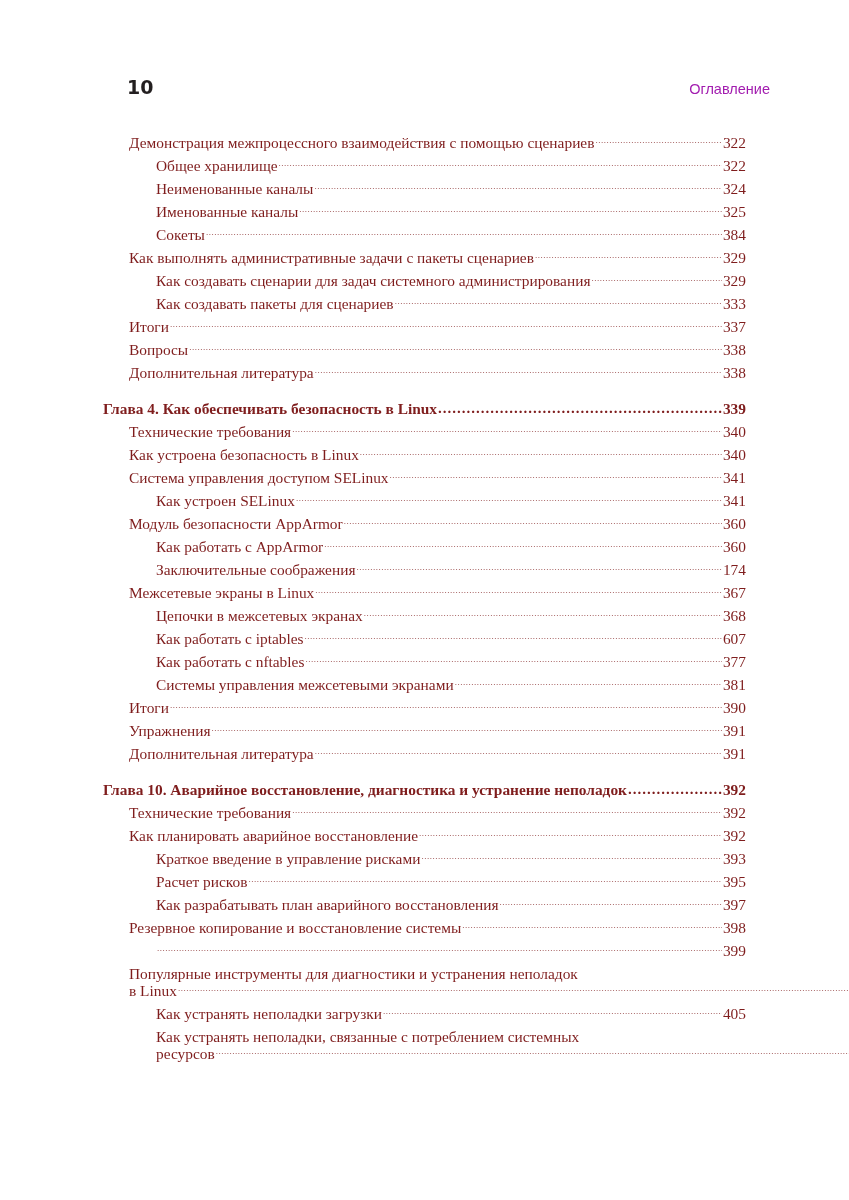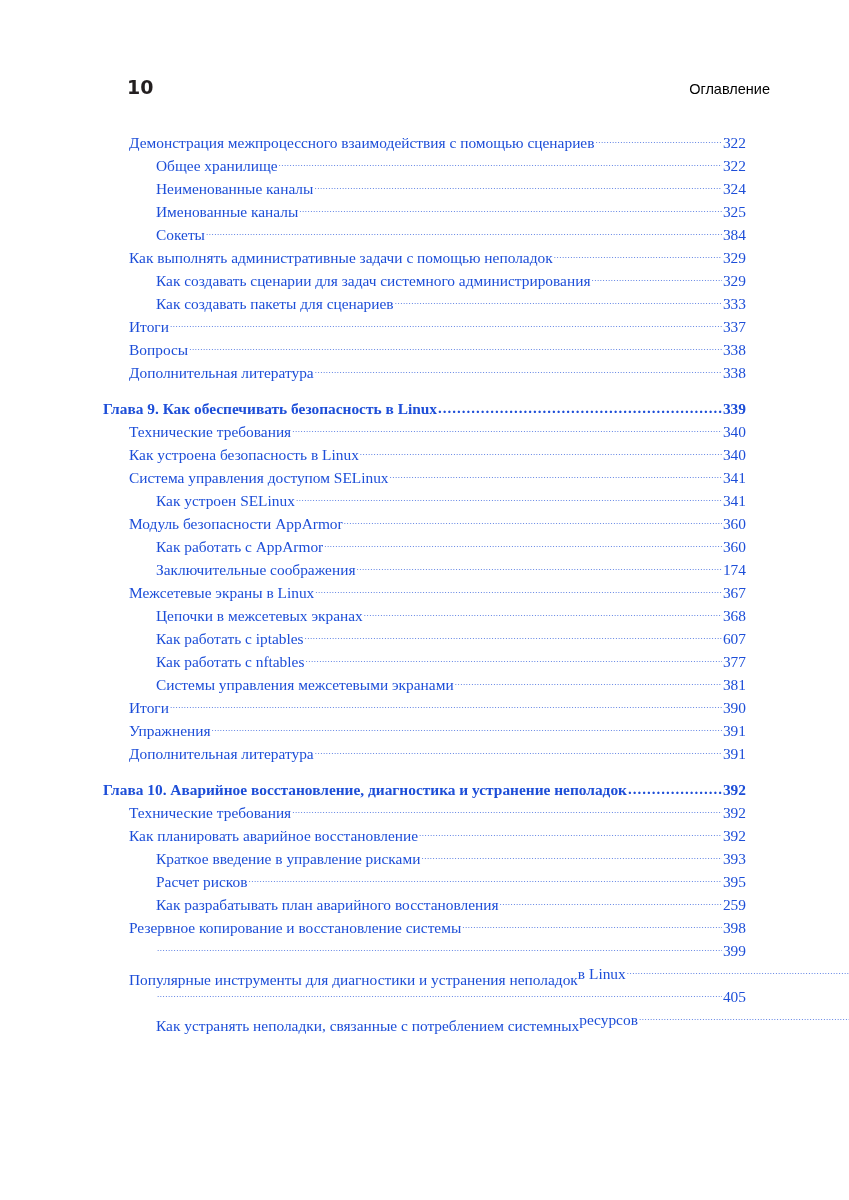--- a/index.html
+++ b/index.html
@@ -32,41 +32,41 @@
       line-height: 26px;
       color: #231f20;
     }
     .running-title {
       position: absolute;
       right: 0;
       top: 4px;
       font-family: "Liberation Sans", sans-serif;
       font-size: 14.5px;
       line-height: 22px;
-      color: #000000;
+      color: #a21caf;
     }
     .toc {
       position: absolute;
       left: 103px;
       top: 131px;
       width: 643px;
       font-family: "Liberation Serif", serif;
       font-size: 15.4px;
-      color: #1d4ed8;
+      color: #7f1d1d;
     }
     .toc-entry {
       display: flex;
       align-items: flex-end;
       line-height: 23px;
       height: 23px;
     }
     .toc-entry.multi {
       height: auto;
-      flex-direction: row;
-      align-items: flex-end;
+      flex-direction: column;
+      align-items: flex-start;
     }
     .toc-entry.multi .first-line {
       line-height: 23px;
       height: 17px;
       white-space: nowrap;
     }
     .toc-entry.multi .second-line {
       display: flex;
       align-items: flex-end;
       line-height: 23px;
@@ -135,21 +135,21 @@
       <span class="toc-title">Именованные каналы</span>
       <span class="toc-dots"></span>
       <span class="toc-page">325</span>
     </div>
     <div class="toc-entry lvl-3">
       <span class="toc-title">Сокеты</span>
       <span class="toc-dots"></span>
       <span class="toc-page">384</span>
     </div>
     <div class="toc-entry lvl-2">
-      <span class="toc-title">Как выполнять административные задачи с помощью неполадок</span>
+      <span class="toc-title">Как выполнять административные задачи с пакеты сценариев</span>
       <span class="toc-dots"></span>
       <span class="toc-page">329</span>
     </div>
     <div class="toc-entry lvl-3">
       <span class="toc-title">Как создавать сценарии для задач системного администрирования</span>
       <span class="toc-dots"></span>
       <span class="toc-page">329</span>
     </div>
     <div class="toc-entry lvl-3">
       <span class="toc-title">Как создавать пакеты для сценариев</span>
@@ -166,21 +166,21 @@
       <span class="toc-dots"></span>
       <span class="toc-page">338</span>
     </div>
     <div class="toc-entry lvl-2">
       <span class="toc-title">Дополнительная литература</span>
       <span class="toc-dots"></span>
       <span class="toc-page">338</span>
     </div>
     <div class="chapter-gap"></div>
     <div class="toc-entry lvl-1">
-      <span class="toc-title">Глава 9. Как обеспечивать безопасность в Linux</span>
+      <span class="toc-title">Глава 4. Как обеспечивать безопасность в Linux</span>
       <span class="toc-dots"></span>
       <span class="toc-page">339</span>
     </div>
     <div class="toc-entry lvl-2">
       <span class="toc-title">Технические требования</span>
       <span class="toc-dots"></span>
       <span class="toc-page">340</span>
     </div>
     <div class="toc-entry lvl-2">
       <span class="toc-title">Как устроена безопасность в Linux</span>
@@ -274,40 +274,41 @@
       <span class="toc-page">393</span>
     </div>
     <div class="toc-entry lvl-3">
       <span class="toc-title">Расчет рисков</span>
       <span class="toc-dots"></span>
       <span class="toc-page">395</span>
     </div>
     <div class="toc-entry lvl-3">
       <span class="toc-title">Как разрабатывать план аварийного восстановления</span>
       <span class="toc-dots"></span>
-      <span class="toc-page">259</span>
+      <span class="toc-page">397</span>
     </div>
     <div class="toc-entry lvl-2">
       <span class="toc-title">Резервное копирование и восстановление системы</span>
       <span class="toc-dots"></span>
       <span class="toc-page">398</span>
     </div>
     <div class="toc-entry lvl-3">
       <span class="toc-dots"></span>
       <span class="toc-page">399</span>
     </div>
     <div class="toc-entry lvl-2 multi">
       <div class="first-line"><span class="toc-title">Популярные инструменты для диагностики и устранения неполадок</span></div>
       <div class="second-line">
         <span class="toc-title">в Linux</span>
         <span class="toc-dots"></span>
         <span class="toc-page">404</span>
       </div>
     </div>
     <div class="toc-entry lvl-3">
+      <span class="toc-title">Как устранять неполадки загрузки</span>
       <span class="toc-dots"></span>
       <span class="toc-page">405</span>
     </div>
     <div class="toc-entry lvl-3 multi">
       <div class="first-line"><span class="toc-title">Как устранять неполадки, связанные с потреблением системных</span></div>
       <div class="second-line">
         <span class="toc-title">ресурсов</span>
         <span class="toc-dots"></span>
         <span class="toc-page">407</span>
       </div>

